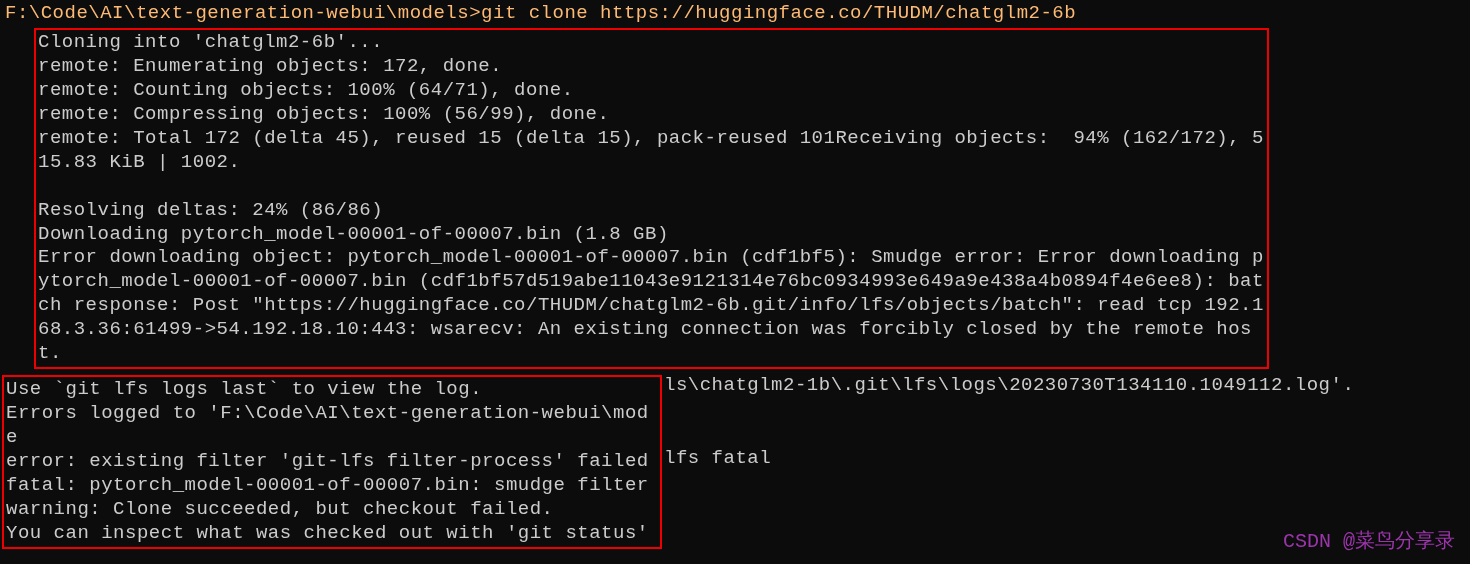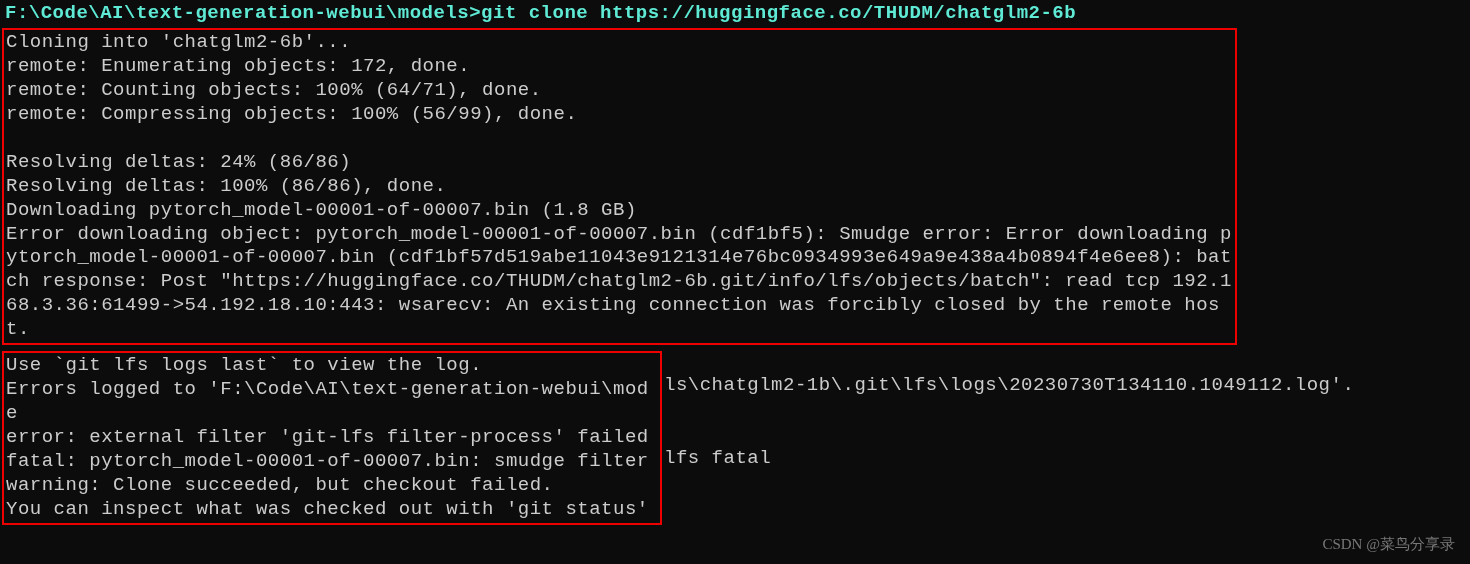--- a/index.html
+++ b/index.html
@@ -17,52 +17,52 @@
       height: 564px;
       overflow: hidden;
       line-height: 1.26;
       letter-spacing: 0.5px;
       position: relative;
     }
     .terminal-line {
       white-space: pre;
     }
     .prompt-line {
-      color: #5eead4;
+      color: #fdba74;
       padding-left: 3px;
-      font-weight: bold;
     }
     .box-red {
       border: 2px solid #ee0000;
       padding: 1px 2px;
       margin-top: 2px;
       margin-bottom: 2px;
     }
     .box1 {
       width: 1235px;
+      margin-left: 32px;
     }
     .box2 {
       width: 660px;
       margin-top: 6px;
     }
     .output-line {
       color: #cccccc;
       white-space: pre-wrap;
       word-break: break-all;
     }
     .spacer {
       height: 24px;
     }
     .watermark {
       position: absolute;
       bottom: 10px;
       right: 15px;
-      color: #a3a3a3;
-      font-size: 15px;
-      font-family: Liberation Serif, serif;
+      color: #d946ef;
+      font-size: 20px;
+      font-family: Liberation Mono, monospace;
       opacity: 0.7;
       letter-spacing: 0;
     }
     .lfs-text {
       position: absolute;
       white-space: pre;
       color: #cccccc;
       left: 664px;
       top: 446px;
     }
@@ -70,31 +70,31 @@
 </head>
 <body>
 
 <div class="prompt-line terminal-line"><span>F:\Code\AI\text-generation-webui\models&gt;</span><span>git clone https://huggingface.co/THUDM/chatglm2-6b</span></div>
 
 <div class="box-red box1">
   <div class="output-line">Cloning into 'chatglm2-6b'...</div>
   <div class="output-line">remote: Enumerating objects: 172, done.</div>
   <div class="output-line">remote: Counting objects: 100% (64/71), done.</div>
   <div class="output-line">remote: Compressing objects: 100% (56/99), done.</div>
+  <div class="output-line">remote: Total 172 (delta 45), reused 15 (delta 15), pack-reused 101Receiving objects:  94% (162/172), 515.83 KiB | 1002.</div>
   <div class="spacer"></div>
   <div class="output-line">Resolving deltas: 24% (86/86)</div>
-  <div class="output-line">Resolving deltas: 100% (86/86), done.</div>
   <div class="output-line">Downloading pytorch_model-00001-of-00007.bin (1.8 GB)</div>
   <div class="output-line">Error downloading object: pytorch_model-00001-of-00007.bin (cdf1bf5): Smudge error: Error downloading pytorch_model-00001-of-00007.bin (cdf1bf57d519abe11043e9121314e76bc0934993e649a9e438a4b0894f4e6ee8): batch response: Post "https://huggingface.co/THUDM/chatglm2-6b.git/info/lfs/objects/batch": read tcp 192.168.3.36:61499-&gt;54.192.18.10:443: wsarecv: An existing connection was forcibly closed by the remote host.</div>
 </div>
 
 <div class="box-red box2">
   <div class="output-line">Use `git lfs logs last` to view the log.</div>
   <div class="output-line">Errors logged to 'F:\Code\AI\text-generation-webui\mode</div>
-  <div class="output-line">error: external filter 'git-lfs filter-process' failed</div>
+  <div class="output-line">error: existing filter 'git-lfs filter-process' failed</div>
   <div class="output-line">fatal: pytorch_model-00001-of-00007.bin: smudge filter </div>
   <div class="output-line">warning: Clone succeeded, but checkout failed.</div>
   <div class="output-line">You can inspect what was checked out with 'git status'</div>
 
 </div>
 
 <div class="lfs-text" style="top:374px;">ls\chatglm2-1b\.git\lfs\logs\20230730T134110.1049112.log'.</div>
 <div class="lfs-text" style="top:447px;">lfs fatal</div>
 
 <div class="watermark">CSDN @菜鸟分享录</div>

